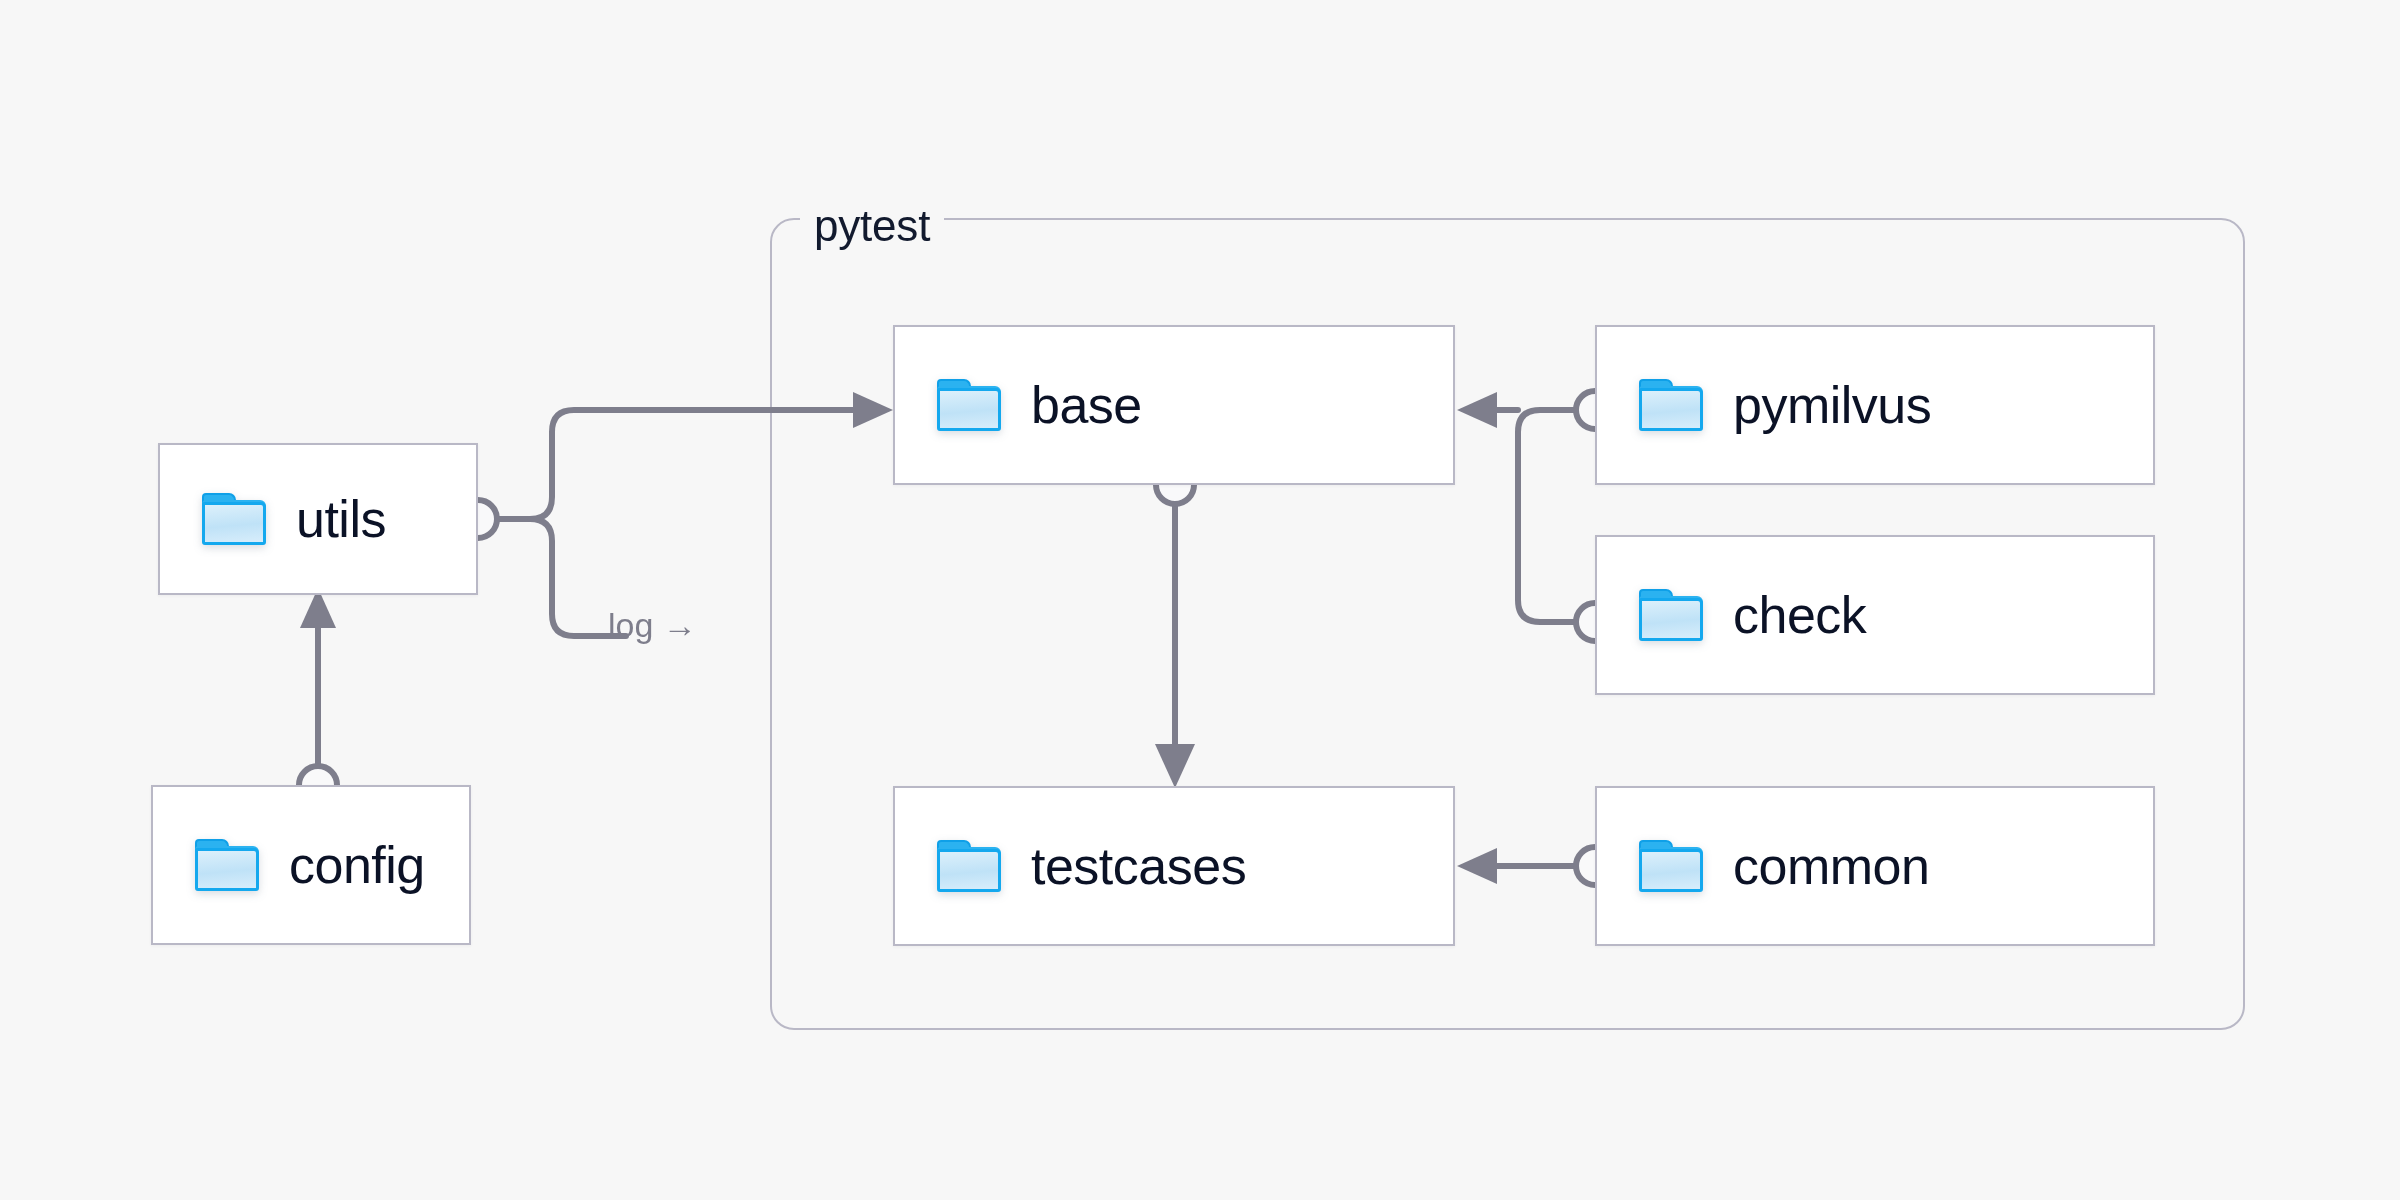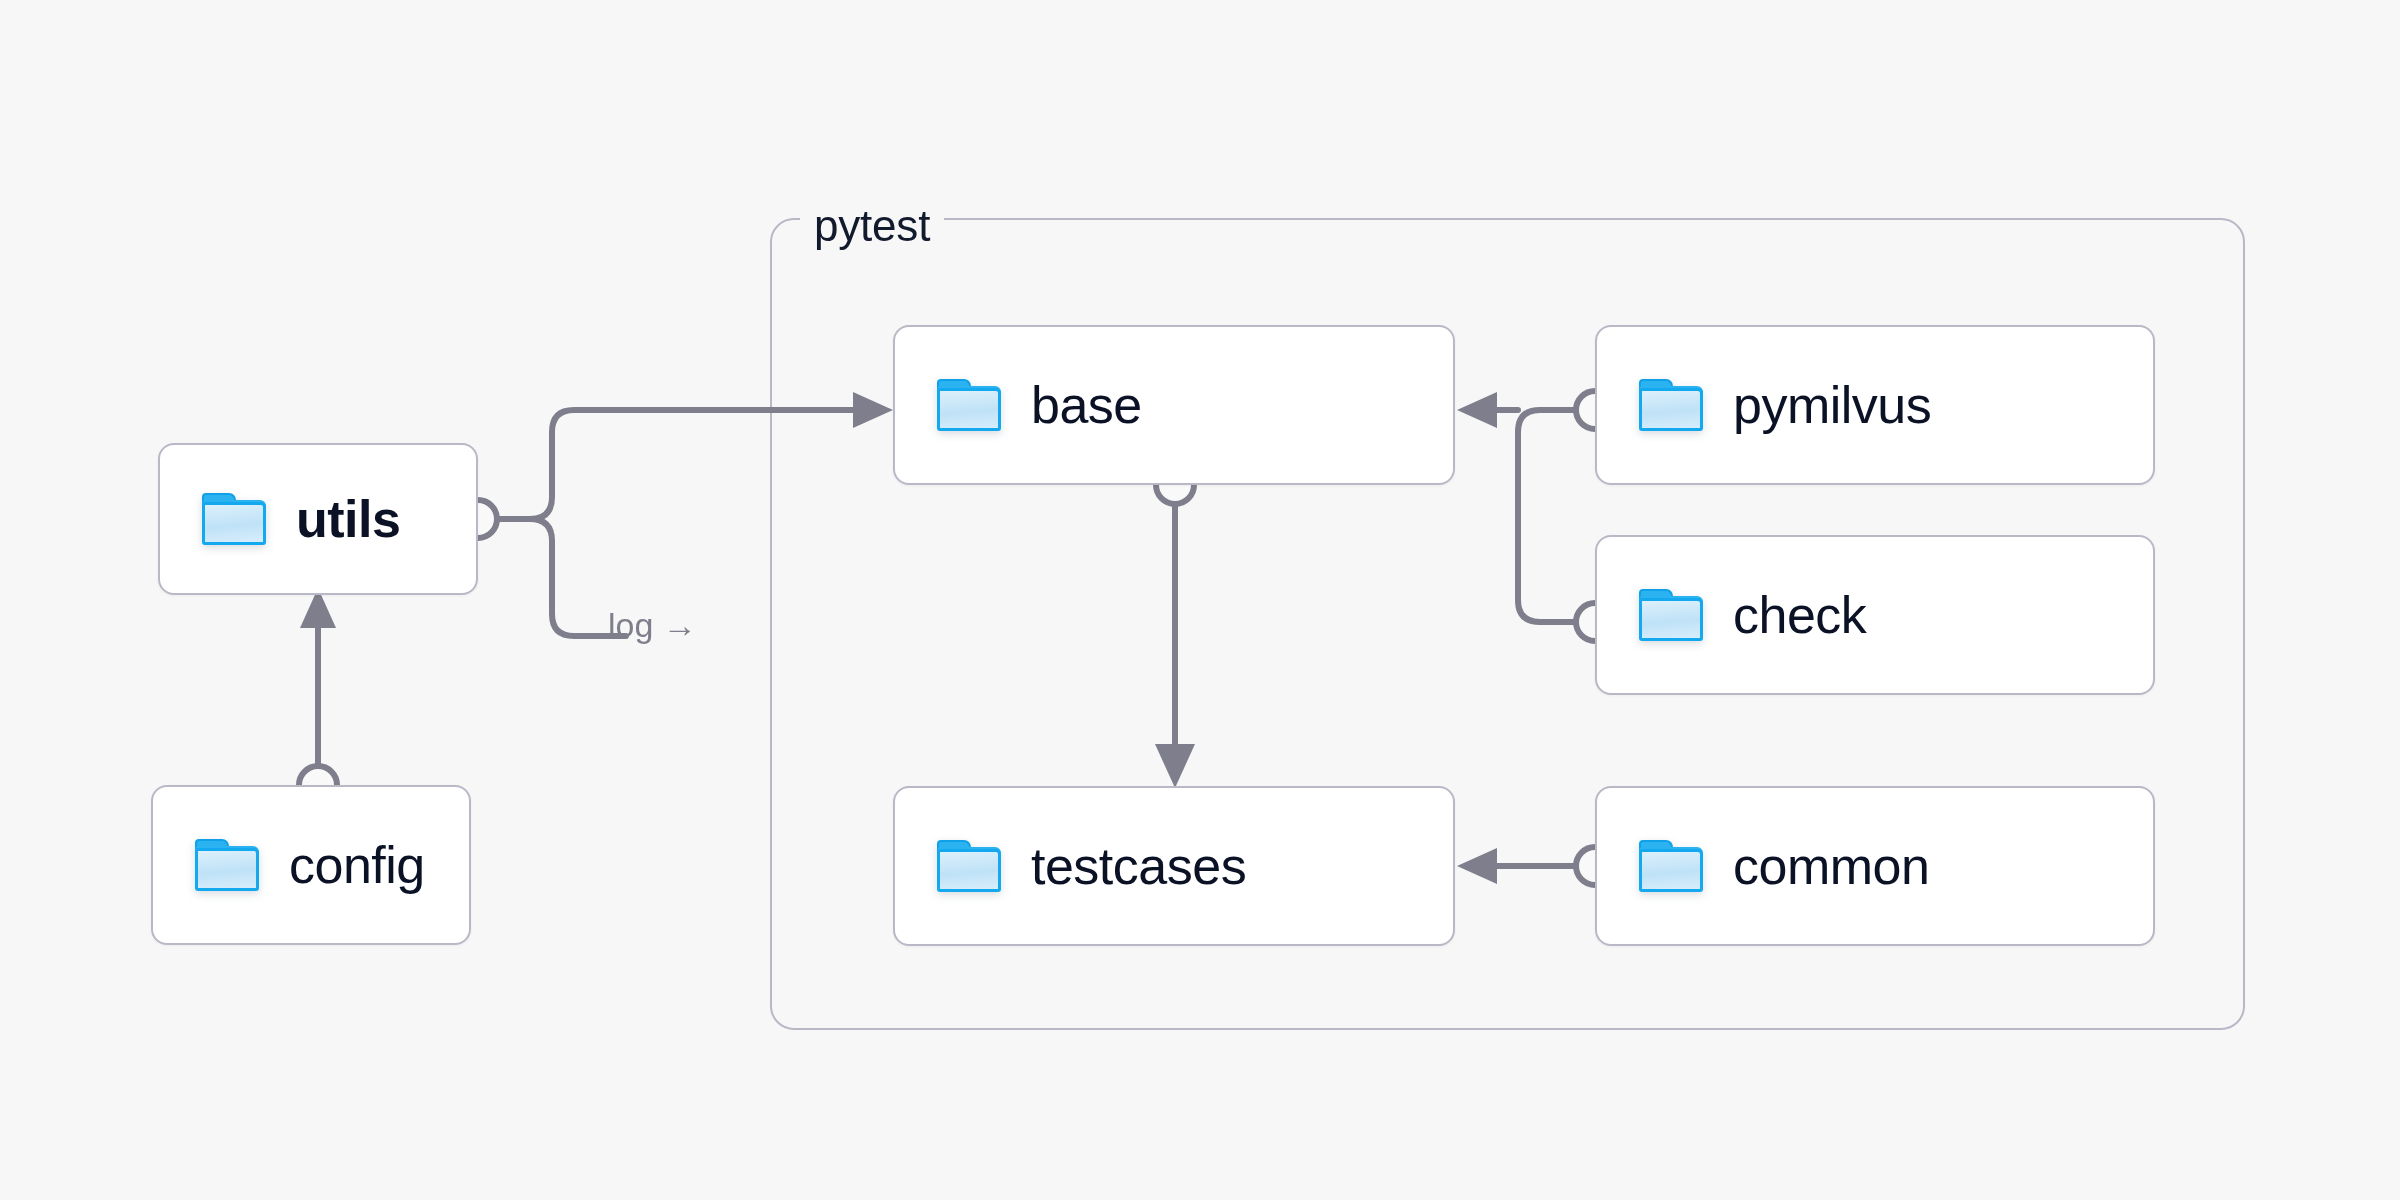--- a/index.html
+++ b/index.html
@@ -33,21 +33,21 @@
   .group-title{
     font-size:44px;color:#121A2E;letter-spacing:-.2px;white-space:nowrap;
   }
 
   
   .node{
     position:absolute;
     box-sizing:border-box;
     background:#FFFFFF;
     border:2px solid #B9B8C6;
-    border-radius:16px;
+    border-radius:0;
     display:flex;align-items:center;
     padding-left:42px;
     gap:30px;
     box-shadow:0 1px 3px rgba(30,30,60,.05);
   }
   .node-label{
     font-size:52px;
     color:#0B1226;
     letter-spacing:-.5px;
     white-space:nowrap;
@@ -142,21 +142,21 @@
       <path class="edge-path" d="M1576,866 L1490,866"></path>
       <polygon class="edge-head" points="1457,866 1497,848 1497,884"></polygon>
       <circle class="edge-dot" cx="1595" cy="866" r="19"></circle>
     </g>
   </svg>
 
   <div class="edge-label" style="left:608px;top:608px;">
     <span>log →</span>
   </div>
 
-  <div class="node" style="left:158px;top:443px;width:320px;height:152px;font-weight:bold;">
+  <div class="node" style="left:158px;top:443px;width:320px;height:152px;">
     <span class="folder">
       <span class="tab"></span>
         <span class="lip"></span>
         <span class="body"></span>
     </span>
     <span class="node-label">utils</span>
   </div>
 
   <div class="node" style="left:151px;top:785px;width:320px;height:160px;">
     <span class="folder">

